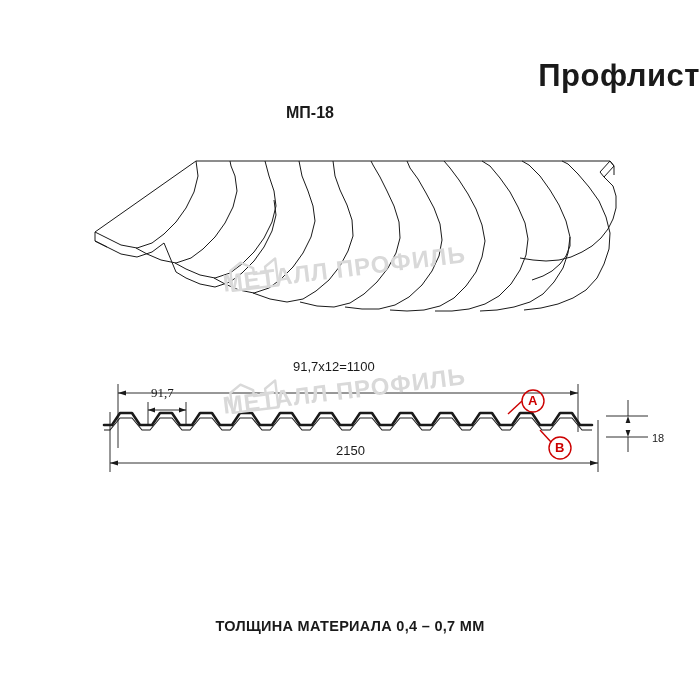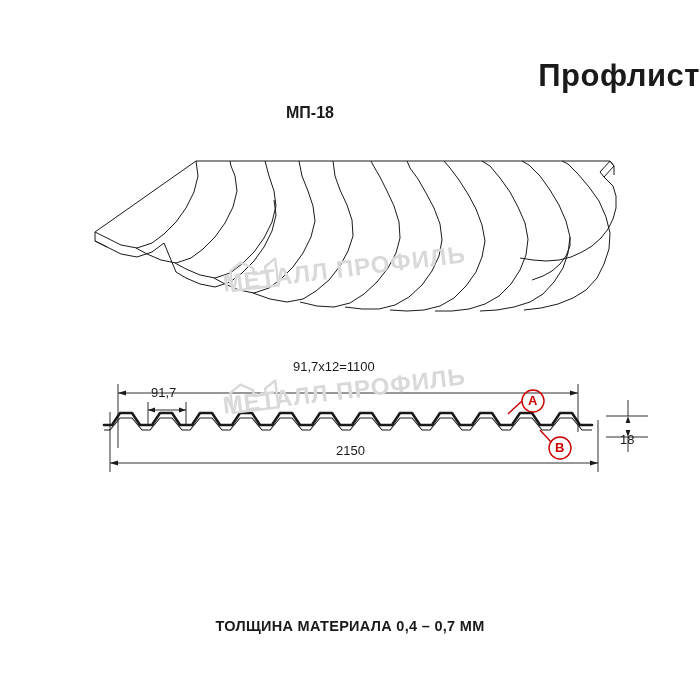--- a/index.html
+++ b/index.html
@@ -198,23 +198,23 @@
       </g>
 
       <g stroke="#cc0000" stroke-width="1.4" fill="none">
         <circle cx="560" cy="448" r="11"></circle>
         <path d="M 551 442 L 540 430"></path>
       </g>
     </g>
   </svg>
 
   <div style="position:absolute; left:293px; top:359px; font-size:13px;">91,7х12=1100</div>
-  <div style="position:absolute; left:151px; top:385px; font-size:13px;">91,7</div>
+  <div style="position:absolute; left:151px; top:385px; font-size:13px;font-family:Liberation Serif, serif;">91,7</div>
   <div style="position:absolute; left:336px; top:443px; font-size:13px;">2150</div>
-  <div style="position:absolute; left:620px; top:432px; font-size:13px;">18</div>
+  <div style="position:absolute; left:652px; top:432px; font-size:11px;">18</div>
 
   <div style="position:absolute; left:528px; top:393px; font-size:13px; color:#cc0000; font-weight:bold;">A</div>
   <div style="position:absolute; left:555px; top:440px; font-size:13px; color:#cc0000; font-weight:bold;">B</div>
 
   <svg class="wm-icon wm-icon1" width="54" height="34" viewBox="0 0 54 34">
     <path d="M3 30 L3 10 L14 3 L26 10 L26 16 L38 16 L38 10 L49 3 L49 30 Z" fill="none" stroke="#d9d9d9" stroke-width="2.4" stroke-linejoin="round"></path>
   </svg>
   <div class="wm wm1">МЕТАЛЛ ПРОФИЛЬ</div>
 
   <svg class="wm-icon wm-icon2" width="54" height="34" viewBox="0 0 54 34">

